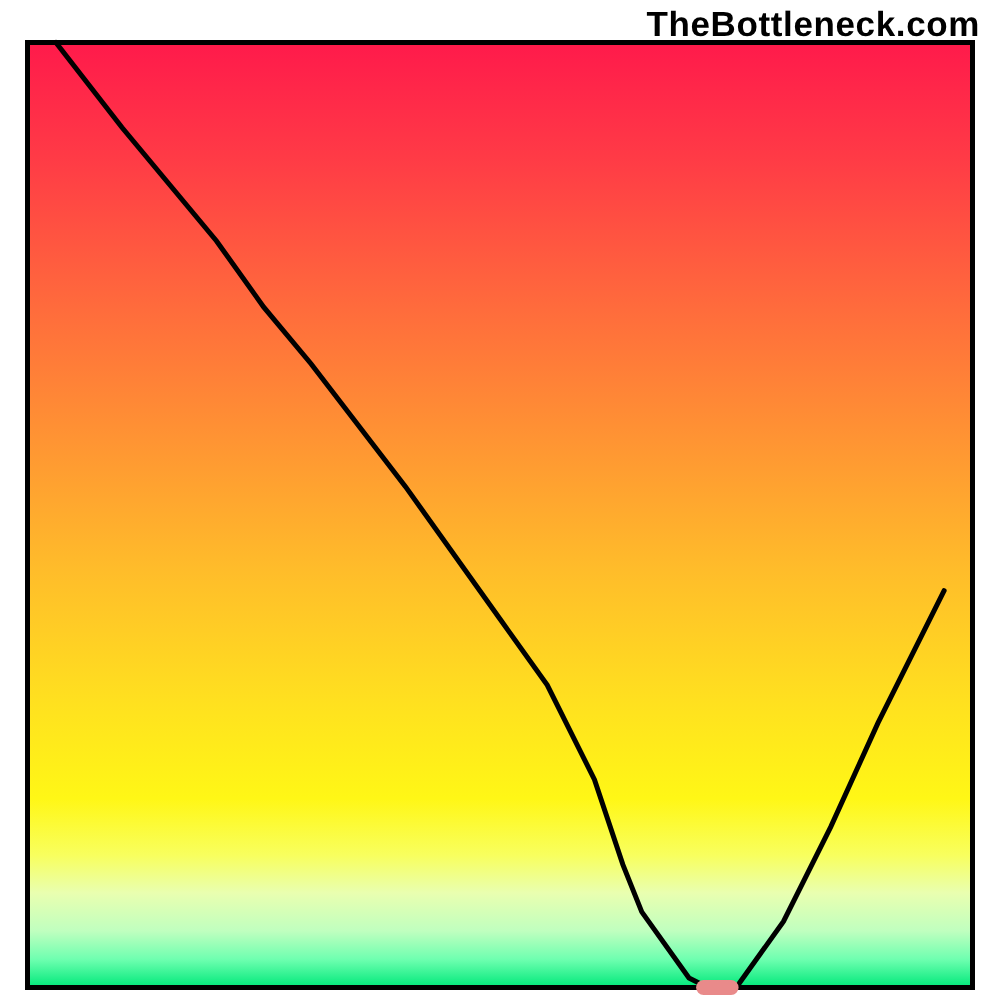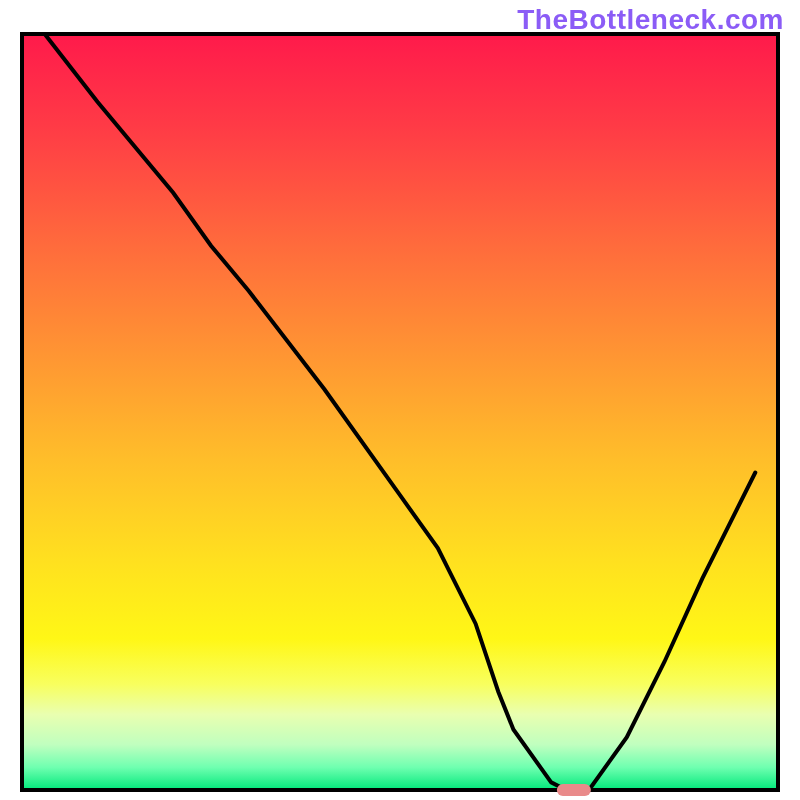--- a/index.html
+++ b/index.html
@@ -16,21 +16,21 @@
     height: 800px;
     box-sizing: border-box;
   }
   .watermark {
     position: absolute;
     top: 4px;
     right: 16px;
     font-family: Arial, Helvetica, sans-serif;
     font-size: 28px;
     font-weight: 600;
-    color: #8b5cf6;
+    color: #000000;
     letter-spacing: 0.5px;
     user-select: none;
   }
   svg.plot {
     position: absolute;
     left: 0;
     top: 0;
     width: 800px;
     height: 800px;
   }

